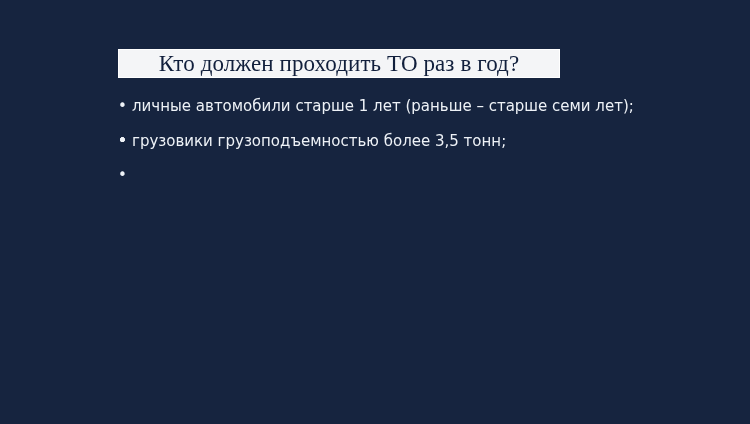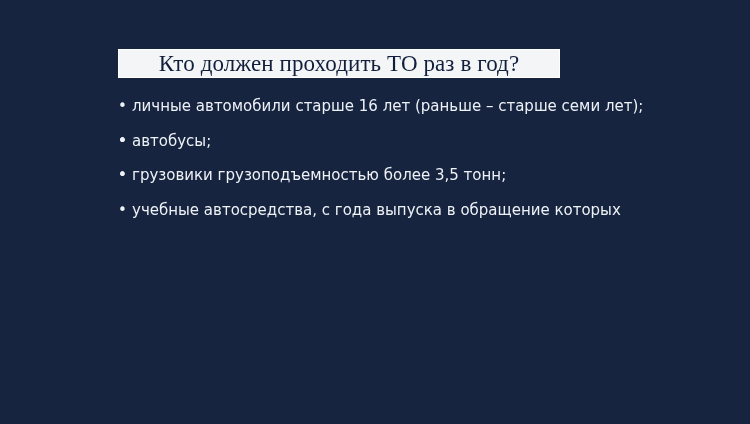--- a/index.html
+++ b/index.html
@@ -90,44 +90,42 @@
 <div class="slide">
 
   <div class="title-box">
     <span class="title-text">Кто должен проходить ТО раз в год?</span>
   </div>
 
   <ul class="bullet-list">
 
     <li class="bullet-item">
       <span class="bullet-marker">•</span>
-      <span>личные автомобили старше 16 лет (раньше – старше семи лет);</span>
+      <span>личные автомобили старше 1 лет (раньше – старше семи лет);</span>
     </li>
 
     <li class="bullet-item">
       <span class="bullet-marker">•</span>
     </li>
 
     <li class="bullet-item">
       <span class="bullet-marker">•</span>
     </li>
 
     <li class="bullet-item">
       <span class="bullet-marker">•</span>
-      <span>автобусы;</span>
     </li>
 
     <li class="bullet-item">
       <span class="bullet-marker">•</span>
     </li>
 
     <li class="bullet-item">
       <span class="bullet-marker">•</span>
       <span>грузовики грузоподъемностью более 3,5 тонн;</span>
     </li>
 
     <li class="bullet-item wrap">
       <span class="bullet-marker">•</span>
-      <span>учебные автосредства, с года выпуска в обращение которых</span>
     </li>
 
   </ul>
 </div>
 
 </body></html>

